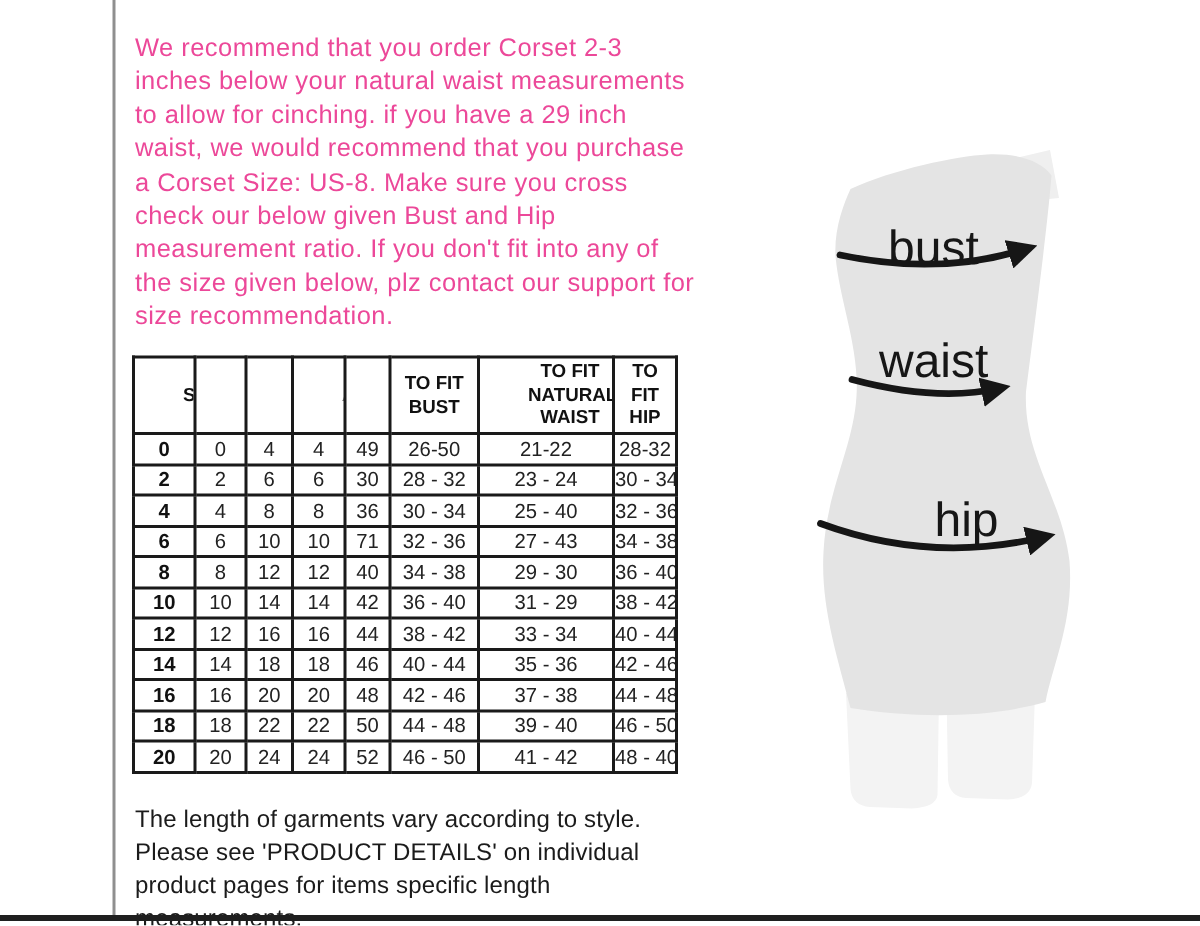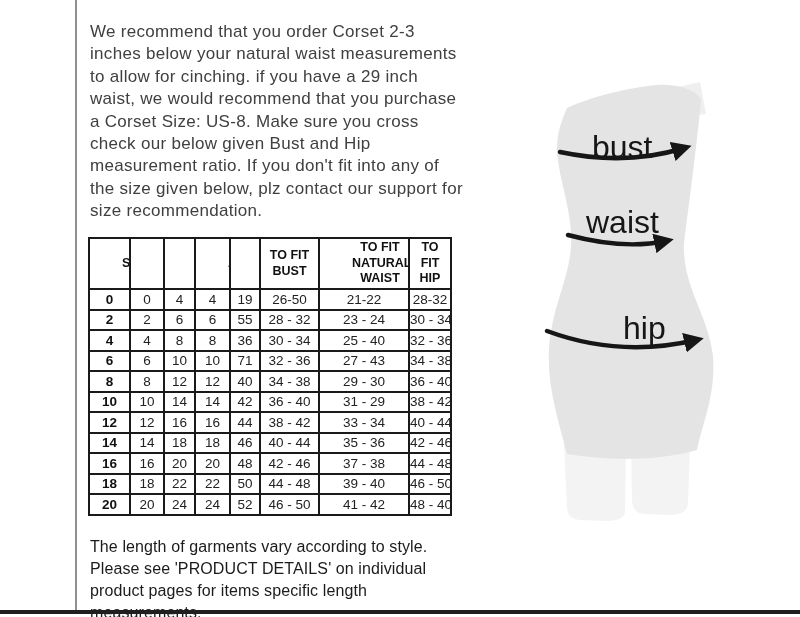--- a/index.html
+++ b/index.html
@@ -33,21 +33,21 @@
     background: #1f1f1f;
   }
   .intro {
     position: absolute;
     left: 90px;
     top: 4px;
     width: 378px;
     font-size: 17px;
     line-height: 22.4px;
     letter-spacing: 0.3px;
-    color: #404040;
+    color: #ec4899;
   }
   .footer-note {
     position: absolute;
     left: 90px;
     top: 520px;
     width: 344px;
     font-size: 16px;
     line-height: 22px;
     letter-spacing: 0.1px;
     color: #1b1b1b;
@@ -87,21 +87,21 @@
     color: #222;
     white-space: nowrap;
   }
   table.size-table td.size-col {
     font-weight: bold;
     color: #111;
   }
   .figure-wrap {
     position: absolute;
     left: 520px;
-    top: 74px;
+    top: 92px;
     width: 270px;
     height: 455px;
   }
   .figure-wrap svg { display: block; }
   .measure-label {
     font-family: "Liberation Sans", "DejaVu Sans", sans-serif;
     font-size: 32px;
     fill: #161616;
   }
 </style>
@@ -136,31 +136,31 @@
           <th>TO FIT NATURAL WAIST</th>
           <th class="th-pad">TO FIT HIP</th>
         </tr>
     </thead>
     <tbody>
         <tr>
           <td class="size-col">0</td>
           <td>0</td>
           <td>4</td>
           <td>4</td>
-          <td>19</td>
+          <td>49</td>
           <td>26-50</td>
           <td>21-22</td>
           <td>28-32</td>
         </tr>
         <tr>
           <td class="size-col">2</td>
           <td>2</td>
           <td>6</td>
           <td>6</td>
-          <td>55</td>
+          <td>30</td>
           <td>28 - 32</td>
           <td>23 - 24</td>
           <td>30 - 34</td>
         </tr>
         <tr>
           <td class="size-col">4</td>
           <td>4</td>
           <td>8</td>
           <td>8</td>
           <td>36</td>

